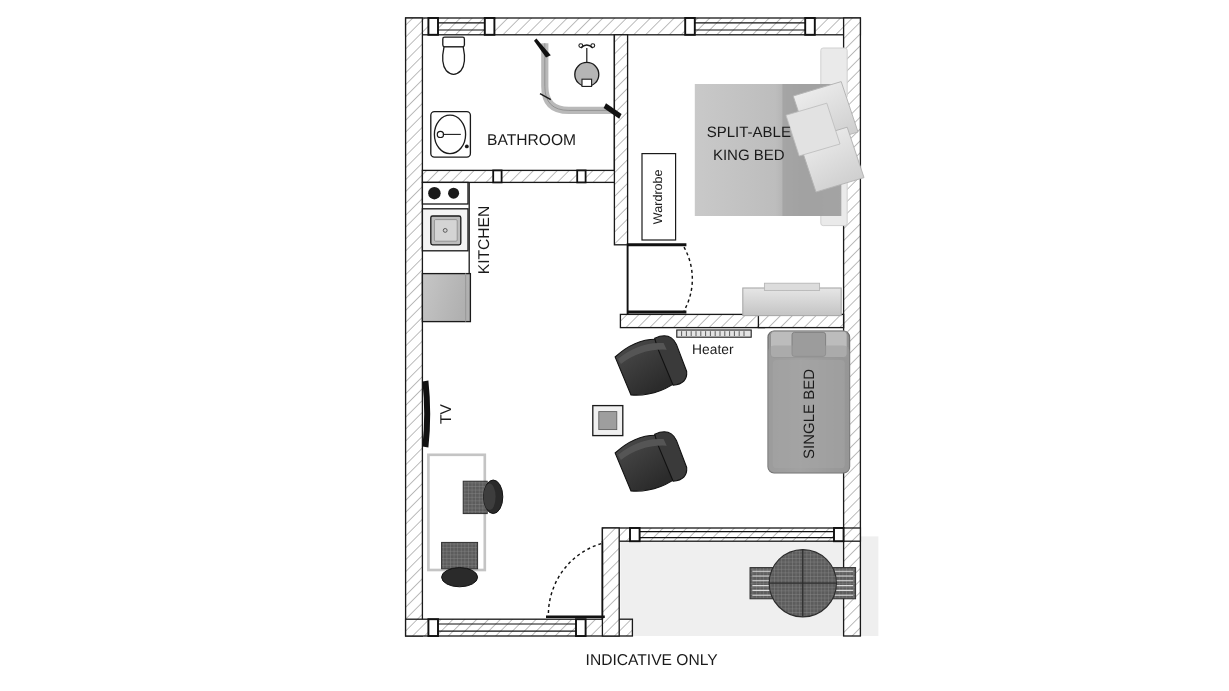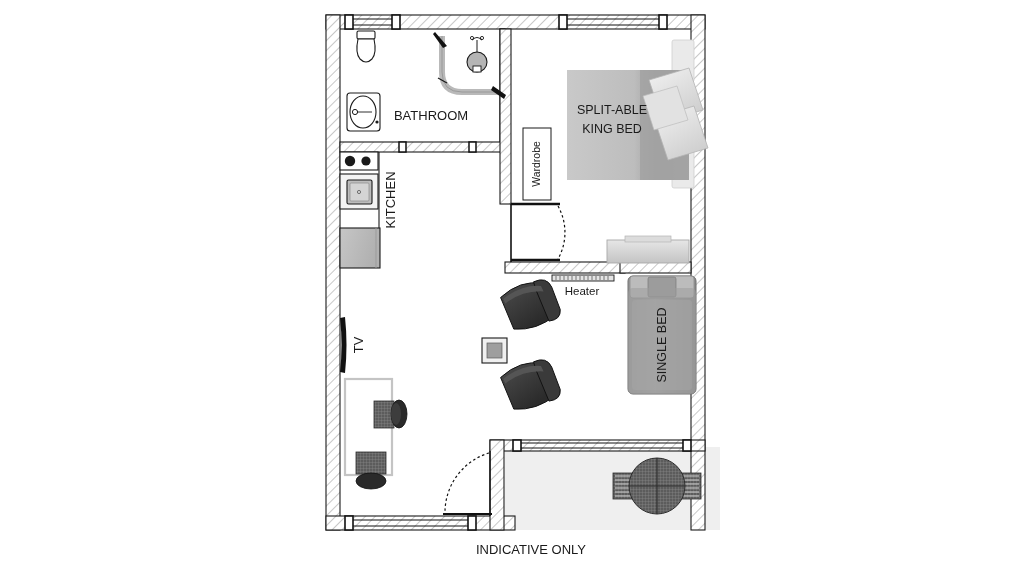--- a/index.html
+++ b/index.html
@@ -4,21 +4,21 @@
 <style>
   html,body{margin:0;padding:0;}
   body{
     width:1024px;height:576px;
     background:#ffffff;
     font-family:"Liberation Sans", sans-serif;
     overflow:hidden;
     position:relative;
   }
   #plan-root{
-    position:absolute;left:0;top:0;width:939px;height:576px;
+    position:absolute;left:12px;top:0;width:939px;height:576px;
   }
   svg#floorplan{display:block;}
   .lbl{
     font-family:"Liberation Sans", sans-serif;
     fill:#1a1a1a;
     text-anchor:middle;
     dominant-baseline:middle;
   }
   .lbl-room{font-size:13px;}
   .lbl-bed{font-size:12.5px;}

